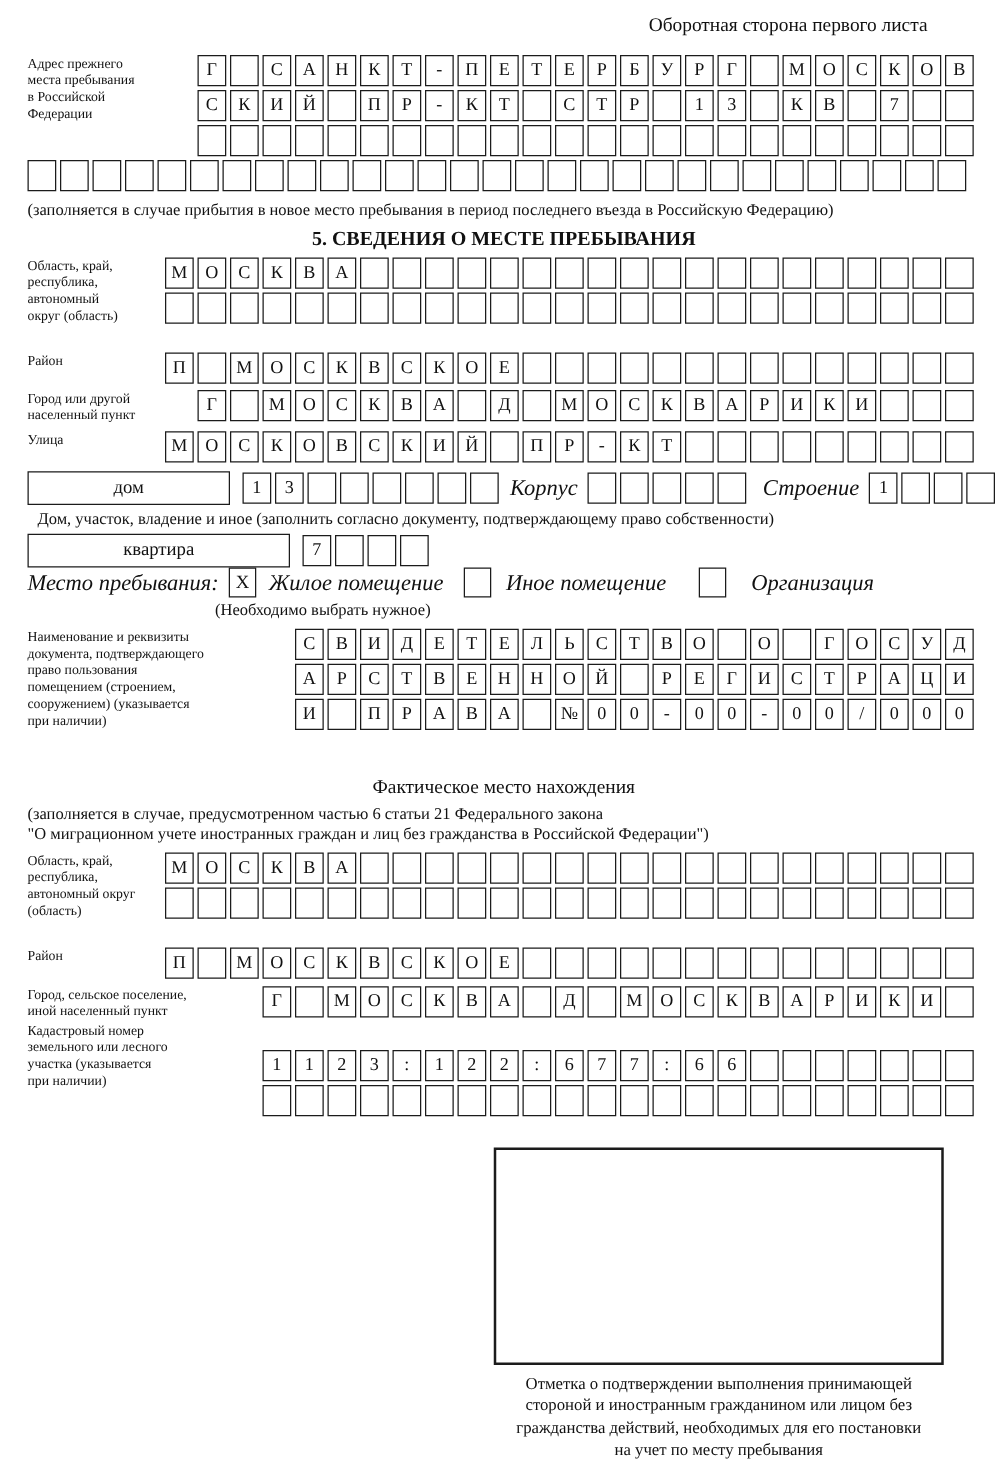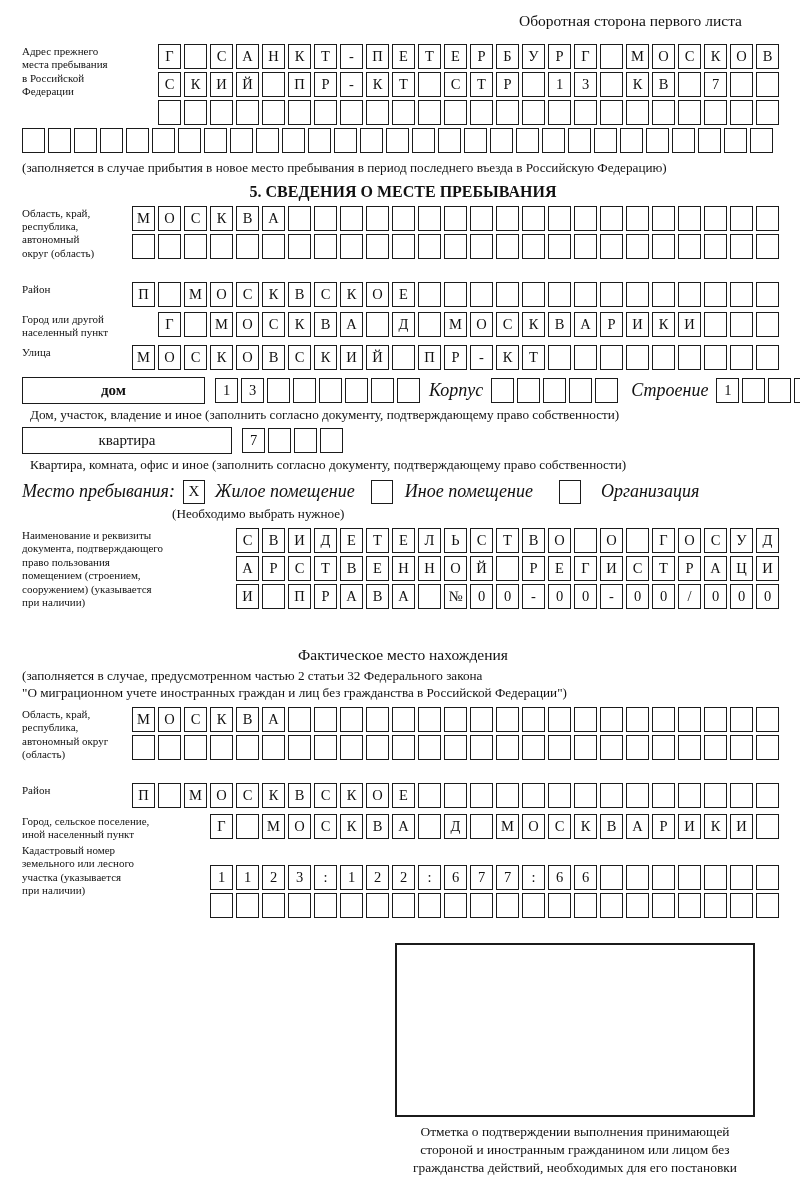--- a/index.html
+++ b/index.html
@@ -309,21 +309,21 @@
         <span class="cell"></span>
         <span class="cell"></span>
         <span class="cell"></span>
         <span class="cell"></span>
         <span class="cell"></span>
         <span class="cell"></span>
       </div>
   </div>
 
   <div class="inline-row" style="margin-top:2px;">
-    <div class="wide-box" style="width:183px; margin-right:10px;font-weight:bold;">дом</div>
+    <div class="wide-box" style="width:162px; margin-right:10px;">дом</div>
     <div class="cells-row" style="margin-bottom:0">
         <span class="cell">1</span>
         <span class="cell">3</span>
         <span class="cell"></span>
         <span class="cell"></span>
         <span class="cell"></span>
         <span class="cell"></span>
         <span class="cell"></span>
         <span class="cell"></span>
       </div>
@@ -347,21 +347,20 @@
 
   <div class="inline-row">
     <div class="wide-box" style="width:210px; margin-right:10px;">квартира</div>
     <div class="cells-row" style="margin-bottom:0">
         <span class="cell">7</span>
         <span class="cell"></span>
         <span class="cell"></span>
         <span class="cell"></span>
       </div>
   </div>
-  <div class="caption" style="margin:3px 0 6px 8px;">Квартира, комната, офис и иное (заполнить согласно документу, подтверждающему право собственности)</div>
 
   <div class="inline-row">
     <div class="inline-label">Место пребывания:</div>
     <div class="chk" style="margin-left:8px;">X</div>
     <div class="inline-label" style="margin-left:10px;">Жилое помещение</div>
     <div class="chk" style="margin-left:16px;"></div>
     <div class="inline-label" style="margin-left:12px;">Иное помещение</div>
     <div class="chk" style="margin-left:26px;"></div>
     <div class="inline-label" style="margin-left:20px;">Организация</div>
   </div>
@@ -439,21 +438,21 @@
         <span class="cell">0</span>
         <span class="cell">0</span>
         <span class="cell">/</span>
         <span class="cell">0</span>
         <span class="cell">0</span>
         <span class="cell">0</span>
       </div>
   </div>
 
   <div class="sub-title">Фактическое место нахождения</div>
-  <div class="caption center">(заполняется в случае, предусмотренном частью 2 статьи 32 Федерального закона</div>
+  <div class="caption center">(заполняется в случае, предусмотренном частью 6 статьи 21 Федерального закона</div>
   <div class="caption center" style="margin-bottom:6px;">"О миграционном учете иностранных граждан и лиц без гражданства в Российской Федерации")</div>
 
   <div class="field" style="min-height:76px;">
     <div class="flabel" style="width:128px;">Область, край,
 республика,
 автономный округ
 (область)</div>
     <div class="cells-row" style="margin-left:110px">
         <span class="cell">М</span>
         <span class="cell">О</span>

